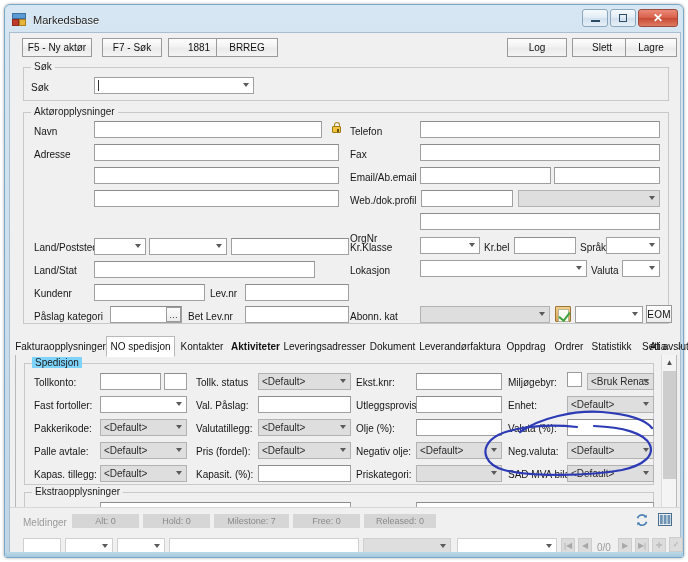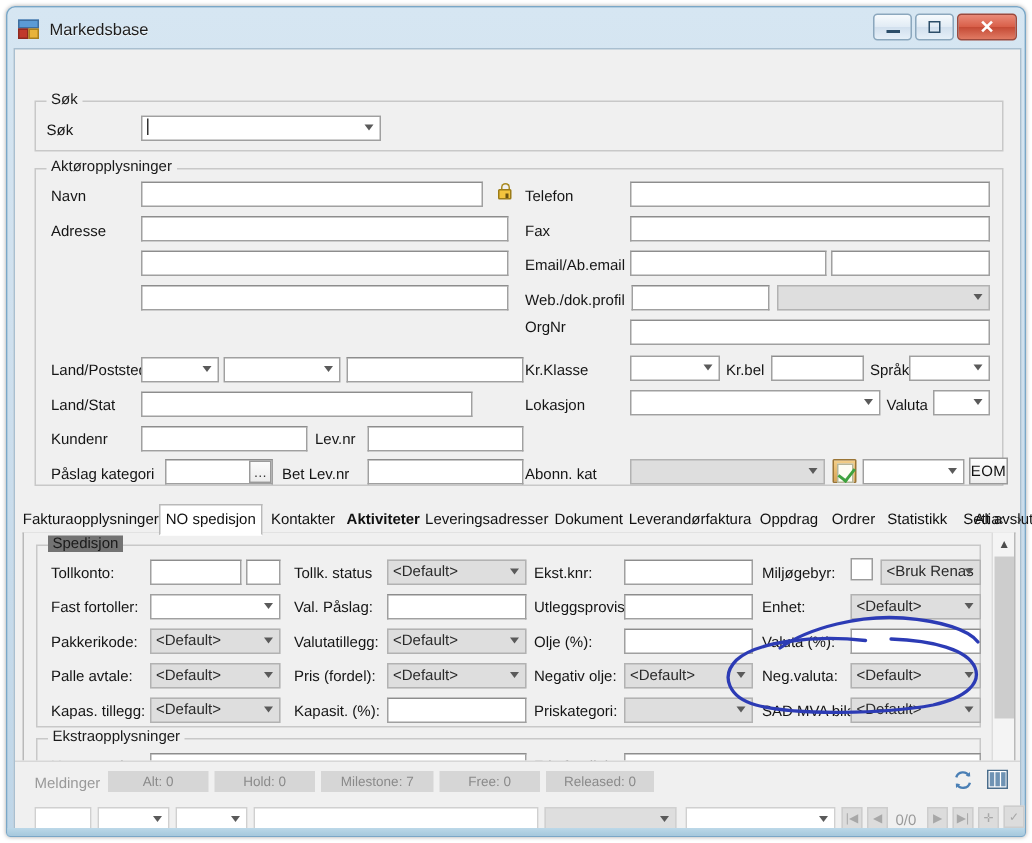--- a/index.html
+++ b/index.html
@@ -342,20 +342,43 @@
             <span class="glyph-max"></span>
           </span>
       <span class="winbtn close">
             <span class="glyph-close">✕</span>
           </span>
     </span>
   </div>
 
   <div class="client">
 
+    <div class="toolbar">
+      <div class="tbtn" style="left:12px; width:70px;">
+            <span>F5 - Ny aktør</span>
+          </div>
+      <div class="tbtn" style="left:92px; width:60px;">
+            <span>F7 - Søk</span>
+          </div>
+      <div class="tbtn" style="left:158px; width:62px;">
+            <span>1881</span>
+          </div>
+      <div class="tbtn" style="left:206px; width:62px; left:206px;">
+            <span>BRREG</span>
+          </div>
+      <div class="tbtn" style="left:497px; width:60px;">
+            <span>Log</span>
+          </div>
+      <div class="tbtn" style="left:562px; width:60px;">
+            <span>Slett</span>
+          </div>
+      <div class="tbtn" style="left:615px; width:52px;">
+            <span>Lagre</span>
+          </div>
+    </div>
 
     <div class="group" style="left:13px; top:34px; width:646px; height:34px;">
       <span class="glabel">Søk</span>
     </div>
     <span class="lbl" style="left:21px; top:49px;">Søk</span>
     <div class="cb caret" style="position:absolute; left:84px; top:44px; width:160px; height:17px; background:#fff; border:1px solid #a0a0a0;">
       <span style="display:inline-block;width:1px;height:11px;background:#333;vertical-align:-2px;"></span>
       <span class="arr"></span>
     </div>
 
@@ -409,21 +432,21 @@
     <span class="lbl" style="left:340px; top:139px;">Email/Ab.email</span>
     <div class="tf" style="left:410px; top:134px; width:131px;"></div>
     <div class="tf" style="left:544px; top:134px; width:106px;"></div>
 
     <span class="lbl" style="left:340px; top:162px;">Web./dok.profil</span>
     <div class="tf" style="left:411px; top:157px; width:92px;"></div>
     <div class="cb dis" style="left:508px; top:157px; width:142px;">
           <span class="arr"></span>
         </div>
 
-    <span class="lbl" style="left:340px; top:180px;">OrgNr</span>
+    <span class="lbl" style="left:340px; top:200px;">OrgNr</span>
     <div class="tf" style="left:410px; top:180px; width:240px;"></div>
 
     <span class="lbl" style="left:340px; top:209px;">Kr.Klasse</span>
     <div class="cb" style="left:410px; top:204px; width:60px;">
           <span class="arr"></span>
         </div>
     <span class="lbl" style="left:474px; top:209px;">Kr.bel</span>
     <div class="tf" style="left:504px; top:204px; width:62px;"></div>
     <span class="lbl" style="left:570px; top:209px;">Språk</span>
     <div class="cb" style="left:596px; top:204px; width:54px;">
@@ -493,21 +516,21 @@
     <div class="tabnav" style="left:651px; top:305px;">
           <span>‹</span>
         </div>
     <div class="tabnav" style="left:663px; top:305px;">
           <span>›</span>
         </div>
 
     <div class="tabpanel">
 
       <div class="group" style="left:8px; top:8px; width:630px; height:122px;">
-        <span class="glabel" style="background:#737373;">Spedisjon</span>
+        <span class="glabel" style="background:#7dd3fc;">Spedisjon</span>
       </div>
 
       <span class="lbl" style="left:18px; top:22px;">Tollkonto:</span>
       <div class="tf" style="left:84px; top:18px; width:61px;"></div>
       <div class="tf" style="left:148px; top:18px; width:23px;"></div>
       <span class="lbl" style="left:180px; top:22px;">Tollk. status</span>
       <div class="cb dis" style="left:242px; top:18px; width:93px;"><span>&lt;Default&gt;</span><span class="arr"></span></div>
       <span class="lbl" style="left:340px; top:22px;">Ekst.knr:</span>
       <div class="tf" style="left:400px; top:18px; width:86px;"></div>
       <span class="lbl" style="left:492px; top:22px;">Miljøgebyr:</span>

